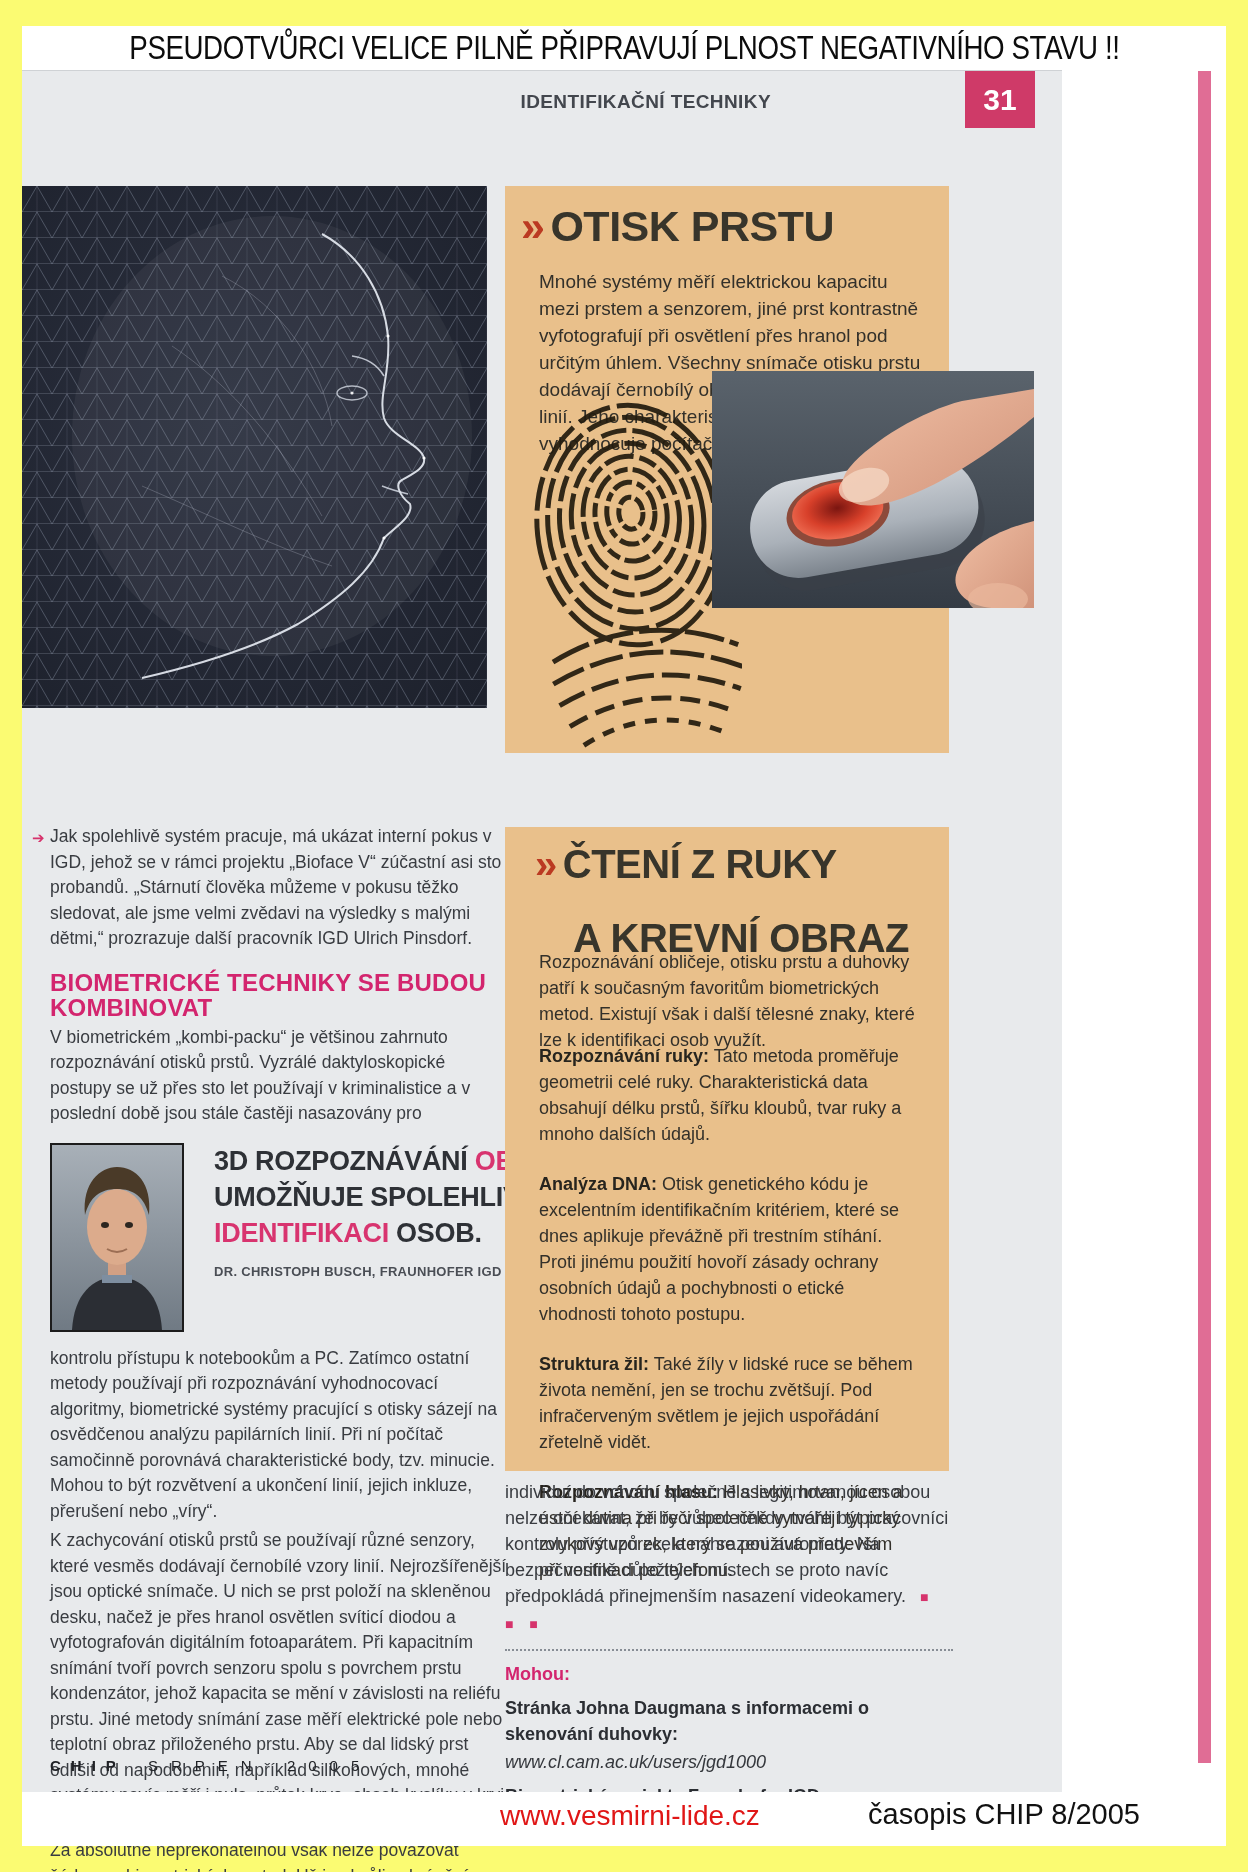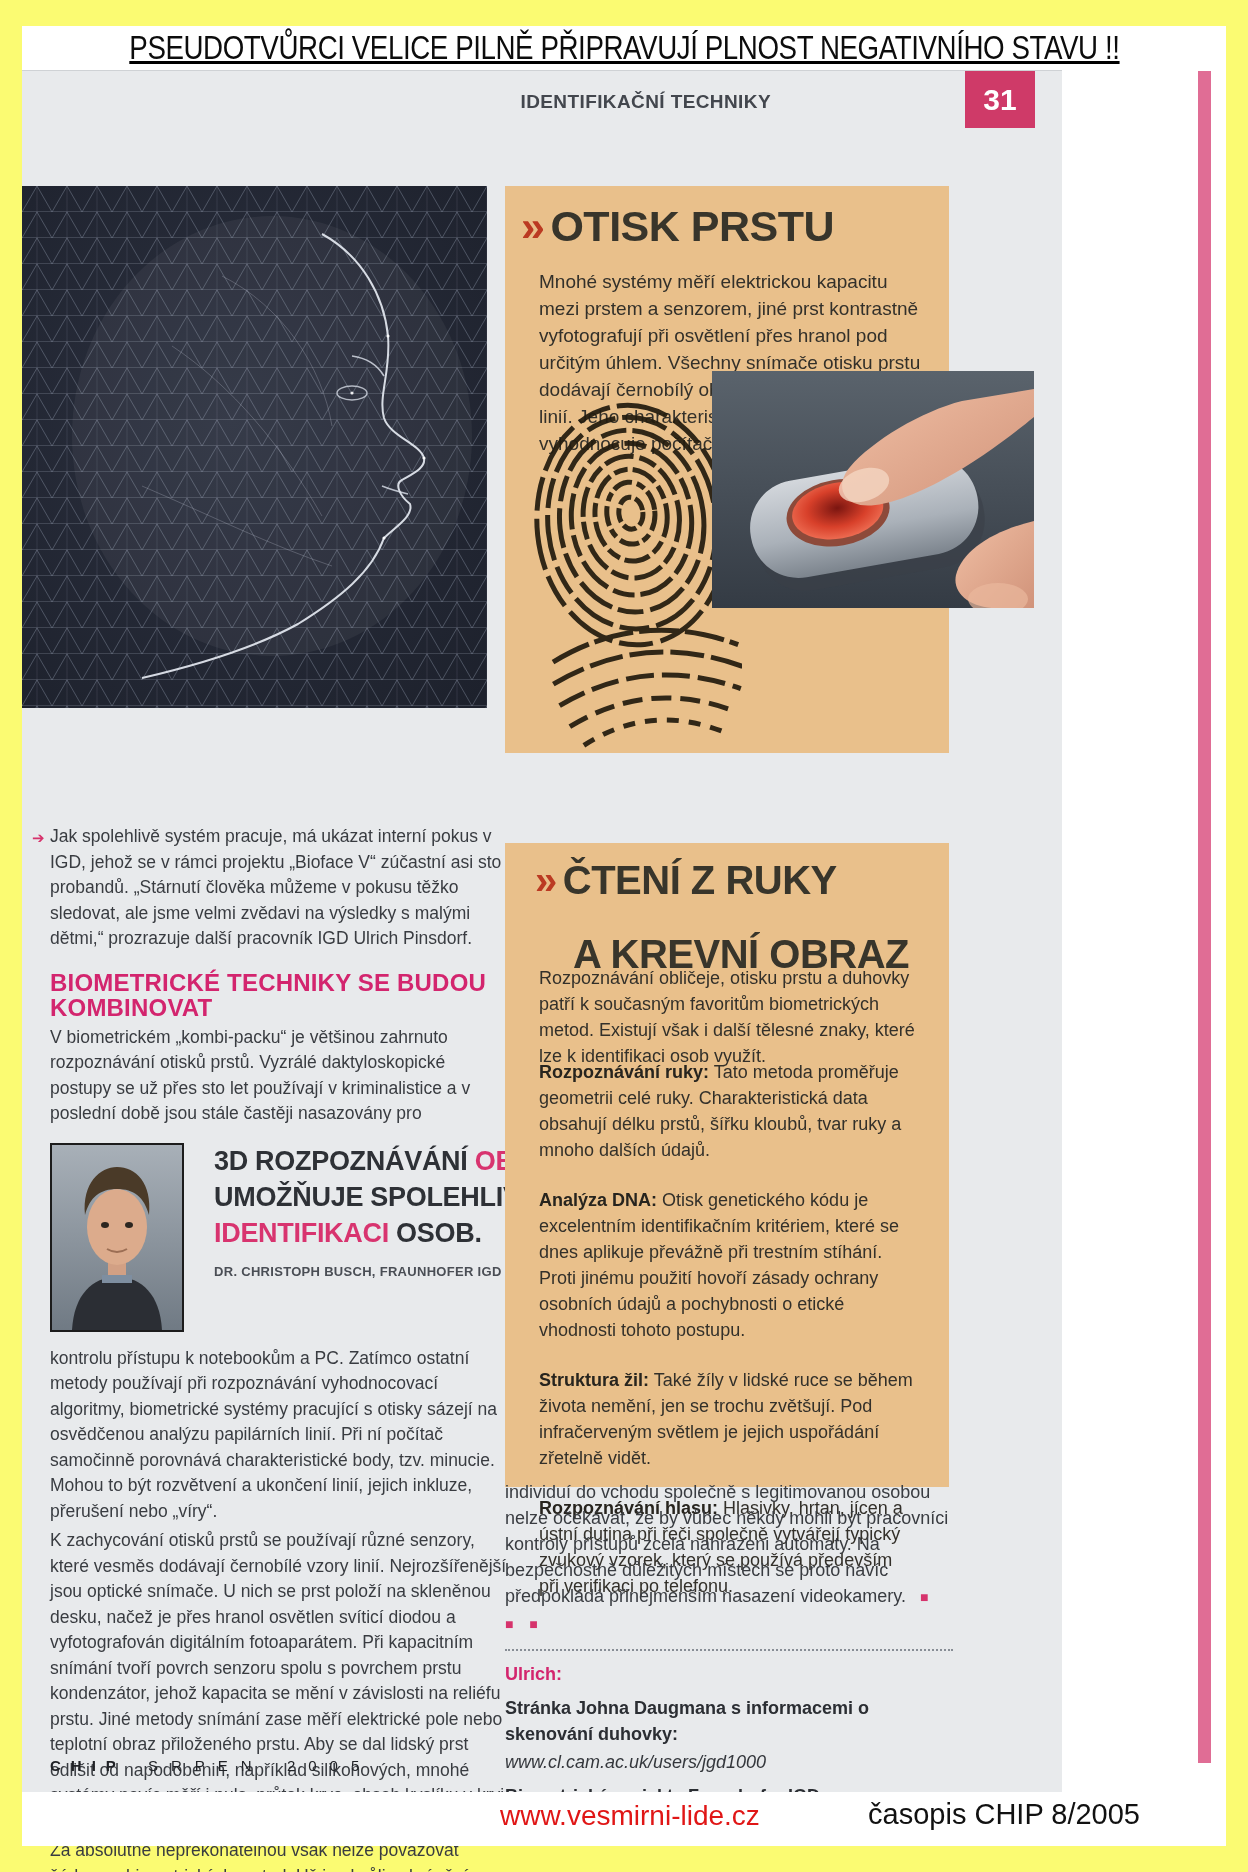--- a/index.html
+++ b/index.html
@@ -1,31 +1,31 @@
 <!DOCTYPE html>
 <html lang="cs"><head>
 <meta charset="utf-8">
 <style>
   html,body{margin:0;padding:0;background:#555;}
   .page{position:relative;width:1248px;height:1872px;background:#fbfb72;font-family:"Liberation Sans",sans-serif;overflow:hidden;margin:0 auto;}
   .sheet{position:absolute;left:22px;top:26px;right:22px;bottom:26px;background:#ffffff;}
-  .banner{position:absolute;top:0;left:0;right:0;height:44px;display:flex;align-items:center;justify-content:center;text-decoration:underline;}
+  .banner{position:absolute;top:0;left:0;right:0;height:44px;display:flex;align-items:center;justify-content:center;}
   .banner span{display:inline-block;transform:scaleX(.84);font-size:33px;color:#0c0c0c;letter-spacing:-.5px;white-space:nowrap;}
   .gray{position:absolute;left:0;top:44px;width:1040px;height:1722px;background:#e8eaec;border-top:1px solid #cfd2d5;}
   .footer-strip{position:absolute;left:0;bottom:0;width:100%;height:54px;background:#fff;}
   .red-link{position:absolute;left:478px;top:8px;font-size:28px;color:#e01616;text-decoration:none;}
   .footer-src{position:absolute;right:86px;top:6px;font-size:29px;color:#111;}
 
   .section-label{position:absolute;top:20px;right:291px;font-weight:bold;font-size:19px;color:#43474e;letter-spacing:.4px;}
   .pagebox{position:absolute;left:943px;top:0;width:70px;height:57px;background:#cf3a68;color:#fff;font-weight:bold;font-size:30px;display:flex;align-items:center;justify-content:center;}
   .edge-strip{position:absolute;left:1176px;top:0;width:13px;height:1692px;background:#d8497a;opacity:.8;}
 
   .mesh{position:absolute;left:0;top:115px;width:465px;height:522px;}
   .tan1{position:absolute;left:483px;top:115px;width:444px;height:567px;background:#e9c08b;}
-  .tan2{position:absolute;left:483px;top:772px;width:444px;height:644px;background:#e9c08b;}
+  .tan2{position:absolute;left:483px;top:756px;width:444px;height:644px;background:#e9c08b;}
   .tanhead{position:absolute;left:16px;top:16px;font-size:43px;font-weight:bold;letter-spacing:-.5px;color:#38352b;line-height:48px;white-space:nowrap;}
   .tanhead .chev{color:#bb3a22;margin-right:6px;}
   .tanhead2{position:absolute;left:30px;top:14px;font-size:40px;font-weight:bold;letter-spacing:-.5px;color:#38352b;line-height:46px;}
   .tanhead2 .chev{color:#bb3a22;margin-right:6px;}
   .tanhead2 .l2{padding-left:38px;display:block;margin-top:28px;}
   .tan-intro{position:absolute;left:34px;top:82px;width:382px;font-size:19px;line-height:27px;color:#33302a;}
   .tan2-intro{position:absolute;left:34px;top:122px;width:392px;font-size:18px;line-height:26px;color:#33302a;}
   .tan-items{position:absolute;left:34px;top:216px;width:392px;font-size:18px;line-height:26px;color:#33302a;}
   .tan-items p{margin:0 16px 24px 0;}
   .tan-items b{color:#27241e;}
@@ -217,21 +217,21 @@
           <p><b>Rozpoznávání ruky:</b><span> Tato metoda proměřuje geometrii celé ruky. Charakteristická data obsahují délku prstů, šířku kloubů, tvar ruky a mnoho dalších údajů.</span></p>
           <p><b>Analýza DNA:</b><span> Otisk genetického kódu je excelentním identifikačním kritériem, které se dnes aplikuje převážně při trestním stíhání. Proti jinému použití hovoří zásady ochrany osobních údajů a pochybnosti o etické vhodnosti tohoto postupu.</span></p>
           <p><b>Struktura žil:</b><span> Také žíly v lidské ruce se během života nemění, jen se trochu zvětšují. Pod infračerveným světlem je jejich uspořádání zřetelně vidět.</span></p>
           <p><b>Rozpoznávání hlasu:</b><span> Hlasivky, hrtan, jícen a ústní dutina při řeči společně vytvářejí typický zvukový vzorek, který se používá především při verifikaci po telefonu.</span></p>
         </div>
       </div>
 
       <div class="rightflow">
         <p style="margin:0"><span>individuí do vchodu společně s legitimovanou osobou nelze očekávat, že by vůbec někdy mohli být pracovníci kontroly přístupů zcela nahrazeni automaty. Na bezpečnostně důležitých místech se proto navíc předpokládá přinejmenším nasazení videokamery.</span><span class="endmarks">■ ■ ■</span></p>
         <hr class="dotline">
-        <div class="odkazy-label">Ulrich:</div>
+        <div class="odkazy-label">Mohou:</div>
         <div>
           <p class="link-title">Stránka Johna Daugmana s informacemi o skenování duhovky:</p>
           <p class="link-url">www.cl.cam.ac.uk/users/jgd1000</p>
         </div>
         <div>
           <p class="link-title">Biometrické projekty Fraunhofer IGD:</p>
           <p class="link-url">www.igd.fhg.de/igd-a8/projects/biom.html</p>
         </div>
       </div>
 

